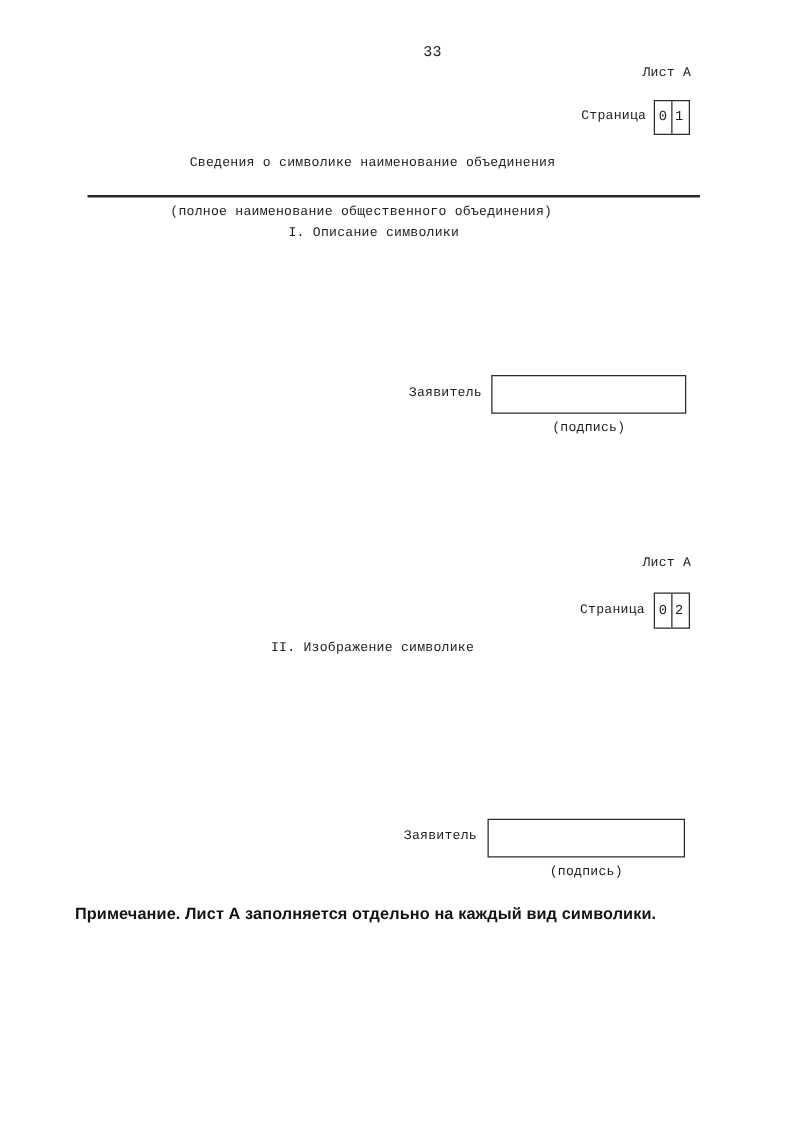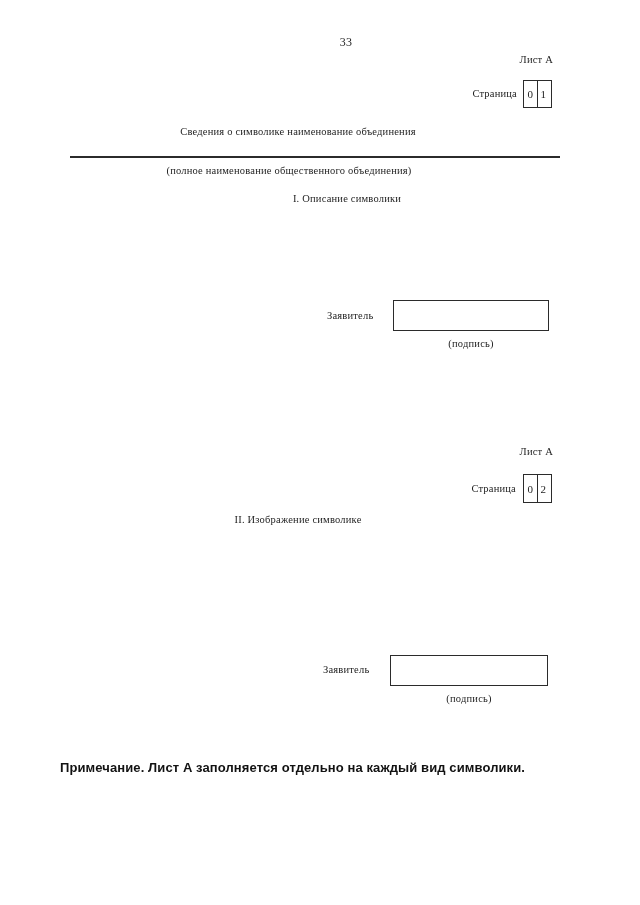--- a/index.html
+++ b/index.html
@@ -1,15 +1,15 @@
 <!DOCTYPE html>
 <html><head>
 <meta charset="utf-8">
 <style>
-  * { margin:0; padding:0; box-sizing:border-box;font-family:Liberation Serif, serif; }
+  * { margin:0; padding:0; box-sizing:border-box; }
   html,body { width:640px; height:905px; }
   body { position:relative; background:#ffffff; overflow:hidden;
          font-family:"Liberation Mono","DejaVu Sans Mono",monospace;
          color:#1e1e1e; }
   .abs { position:absolute; white-space:nowrap; }
   .t  { font-size:10.5px; line-height:13px; letter-spacing:0.2px; }
   .ctr { transform:translateX(-50%); }
   .digit-box { position:absolute; display:flex; border:1.5px solid #2b2b2b; background:#fff; }
   .digit-cell { width:12.5px; display:flex; align-items:center; justify-content:center;
                 font-size:11px; color:#1e1e1e; }
@@ -32,21 +32,21 @@
   <div class="digit-cell">0</div>
   <div class="digit-cell">1</div>
 </div>
 
 <div class="abs t ctr" style="left:298px; top:125px;">Сведения о символике наименование объединения</div>
 
 <div class="rule" style="left:70px; top:156px; width:490px; height:1.5px;"></div>
 
 <div class="abs t ctr" style="left:289px; top:164px;">(полное наименование общественного объединения)</div>
 
-<div class="abs t ctr" style="left:299px; top:192px;margin-left:48px;">I. Описание символики</div>
+<div class="abs t ctr" style="left:299px; top:181px;">I. Описание символики</div>
 
 <div class="abs t" style="left:327px; top:309px;">Заявитель</div>
 
 <div class="sig-box" style="left:393px; top:300px; width:156px; height:31px;"></div>
 
 <div class="abs t ctr" style="left:471px; top:337px;">(подпись)</div>
 
 <div class="abs t" style="right:87px; top:445px;">Лист А</div>
 
 <div class="abs t" style="right:124px; top:482px;">Страница</div>
@@ -57,13 +57,13 @@
 </div>
 
 <div class="abs t ctr" style="left:298px; top:513px;">II. Изображение символике</div>
 
 <div class="abs t" style="left:323px; top:663px;">Заявитель</div>
 
 <div class="sig-box" style="left:390px; top:655px; width:158px; height:31px;"></div>
 
 <div class="abs t ctr" style="left:469px; top:692px;">(подпись)</div>
 
-<div class="abs note" style="left:60px; top:760px;">Примечание. Лист А заполняется отдельно на каждый вид символики.</div>
+<div class="abs note" style="left:60px; top:723px;">Примечание. Лист А заполняется отдельно на каждый вид символики.</div>
 
 </body></html>

